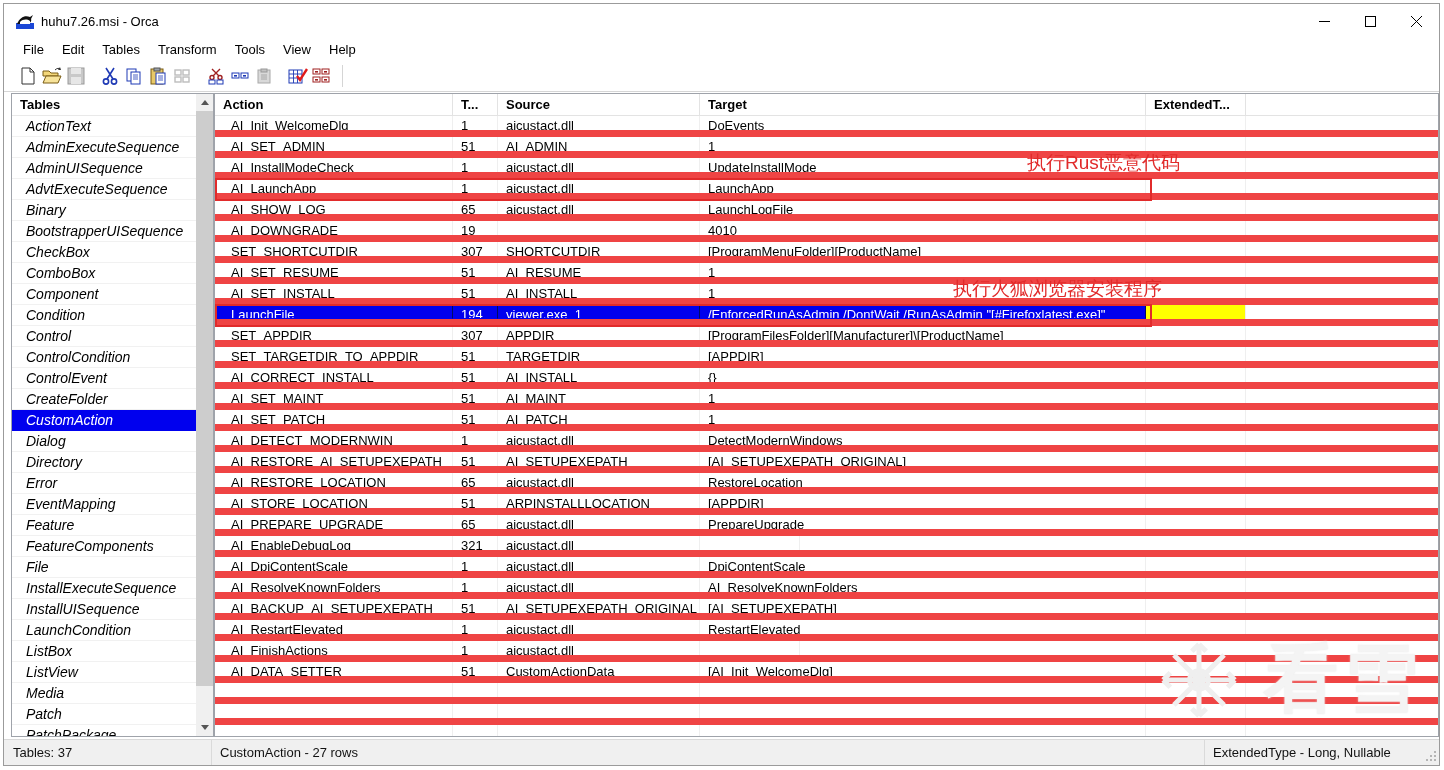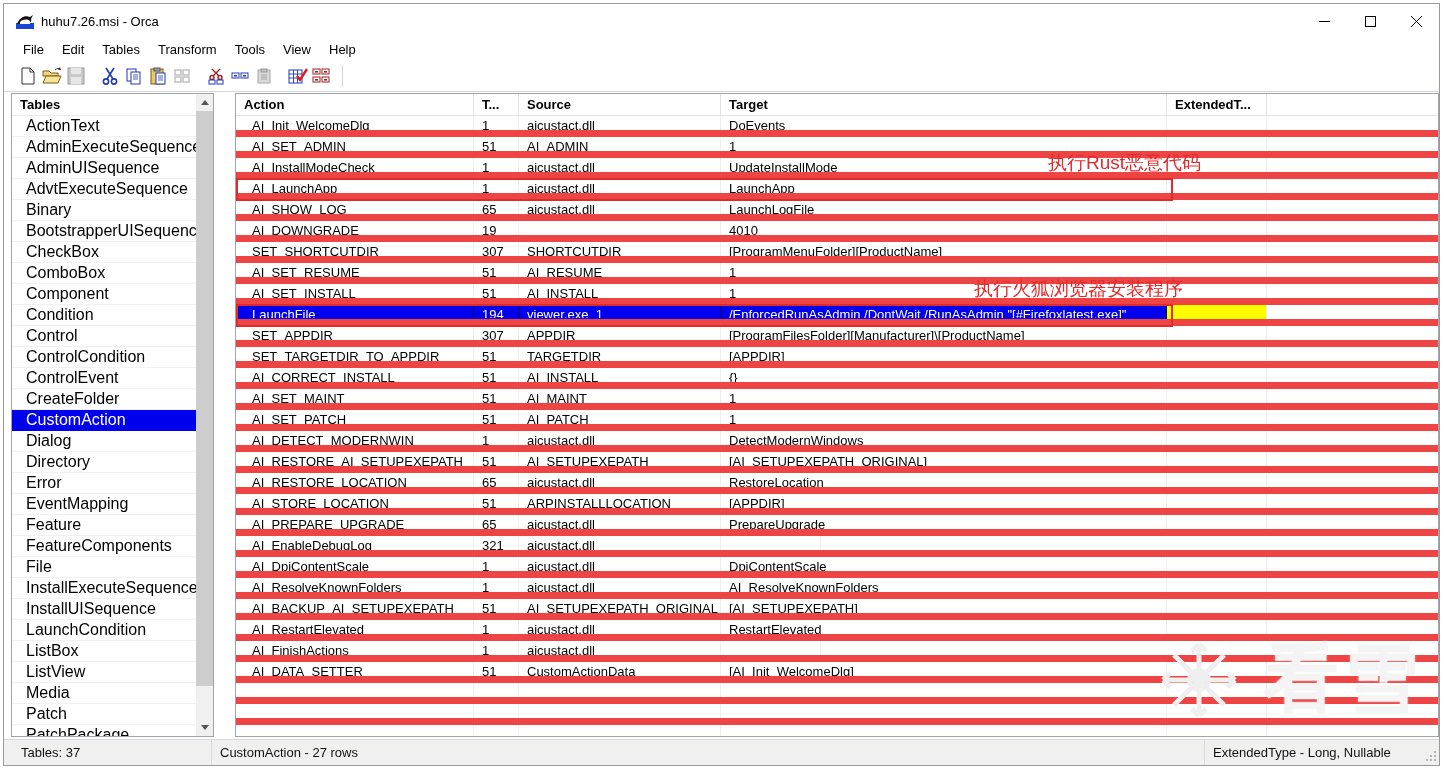--- a/index.html
+++ b/index.html
@@ -25,32 +25,32 @@
   .tb-gap { width:10px; }
   .tb-sep { width:1px; height:22px; background:#d5d5d5; margin-left:8px; }
   
   .content { flex:1 1 auto; display:flex; padding:1px 0 2px 7px; overflow:hidden; background:#fff; }
   
   .sidebar { width:203px; flex:0 0 auto; border:1px solid #9fa3aa; background:#fff;
              position:relative; overflow:hidden; }
   .sidebar-inner { position:absolute; left:0; top:0; right:17px; bottom:0; overflow:hidden; }
   .tables-header { height:22px; line-height:21px; font-size:13px; font-weight:bold; padding-left:8px;
                    border-bottom:1px solid #e9e9e9; }
-  .side-item { height:21px; line-height:20px; font-size:16px; padding-left:14px;
-               border-bottom:1px solid #f1f1f1; white-space:nowrap; overflow:hidden; cursor:default; }
+  .side-item { height:21px; line-height:20px; font-size:14px; padding-left:14px;
+               border-bottom:1px solid #f1f1f1; white-space:nowrap; overflow:hidden; cursor:default;font-style:italic; }
   .side-item.selected { background:var(--selection); color:#fff; border-bottom-color:var(--selection); }
   
   .sb-scroll { position:absolute; right:0; top:0; bottom:0; width:17px; background:#f0f0f0; }
   .sb-arrow { position:absolute; left:0; width:17px; height:17px; display:flex; align-items:center; justify-content:center; }
   .sb-arrow.up { top:0; } .sb-arrow.down { bottom:0; }
   .tri-up { width:0; height:0; border-left:4px solid transparent; border-right:4px solid transparent; border-bottom:5px solid #555; }
   .tri-down { width:0; height:0; border-left:4px solid transparent; border-right:4px solid transparent; border-top:5px solid #555; }
   .sb-thumb { position:absolute; left:0; top:17px; width:17px; height:575px; background:#cdcdcd; }
   
-  .tablepanel { flex:1 1 auto; margin-left:21px; border:1px solid #9fa3aa; background:#fff;
+  .tablepanel { flex:1 1 auto; margin-left:0; border:1px solid #9fa3aa; background:#fff;
                 position:relative; overflow:hidden; }
   .thead { display:flex; height:22px; border-bottom:1px solid #e3e3e3; font-weight:bold; font-size:13px; }
   .thead .cell { line-height:21px; border-right:1px solid #e3e3e3; }
   .trow { display:flex; height:21px; border-bottom:7px solid #ef4444; font-size:13px; }
   .cell { line-height:20px; padding:0 8px; white-space:nowrap; overflow:hidden; flex:0 0 auto; }
   .c-action { width:238px; }
   .trow .c-action { padding-left:16px; }
   .c-type { width:45px; }
   .c-source { width:202px; }
   .c-target { width:446px; }
@@ -69,21 +69,21 @@
   .annotation-rust { left:812px; top:56px; }
   .annotation-firefox { left:738px; top:182px; }
   
   .watermark { position:absolute; right:14px; bottom:6px; display:flex; align-items:center; gap:22px;
                pointer-events:none; }
   .wm-text { font-size:74px; color:#f4f4f4; text-shadow:0 0 2px #e9e9e9; letter-spacing:6px;
              font-weight:bold; }
   
   .statusbar { height:26px; flex:0 0 auto; background:#f0f0f0; border-top:1px solid #d9d9d9;
                display:flex; align-items:center; font-size:13px; color:#111; }
-  .status-left { width:207px; padding-left:17px; flex:0 0 auto; }
+  .status-left { width:207px; padding-left:9px; flex:0 0 auto; }
   .status-div { width:1px; height:100%; background:#dadada; flex:0 0 auto; }
   .status-mid { flex:1 1 auto; padding-left:8px; }
   .status-right { width:218px; padding-left:8px; flex:0 0 auto; }
   .grip { width:16px; height:100%; flex:0 0 auto; display:flex; align-items:flex-end; justify-content:flex-end; padding:0 2px 3px 0; }
 </style>
 </head>
 <body>
 
 <div class="window">
 

